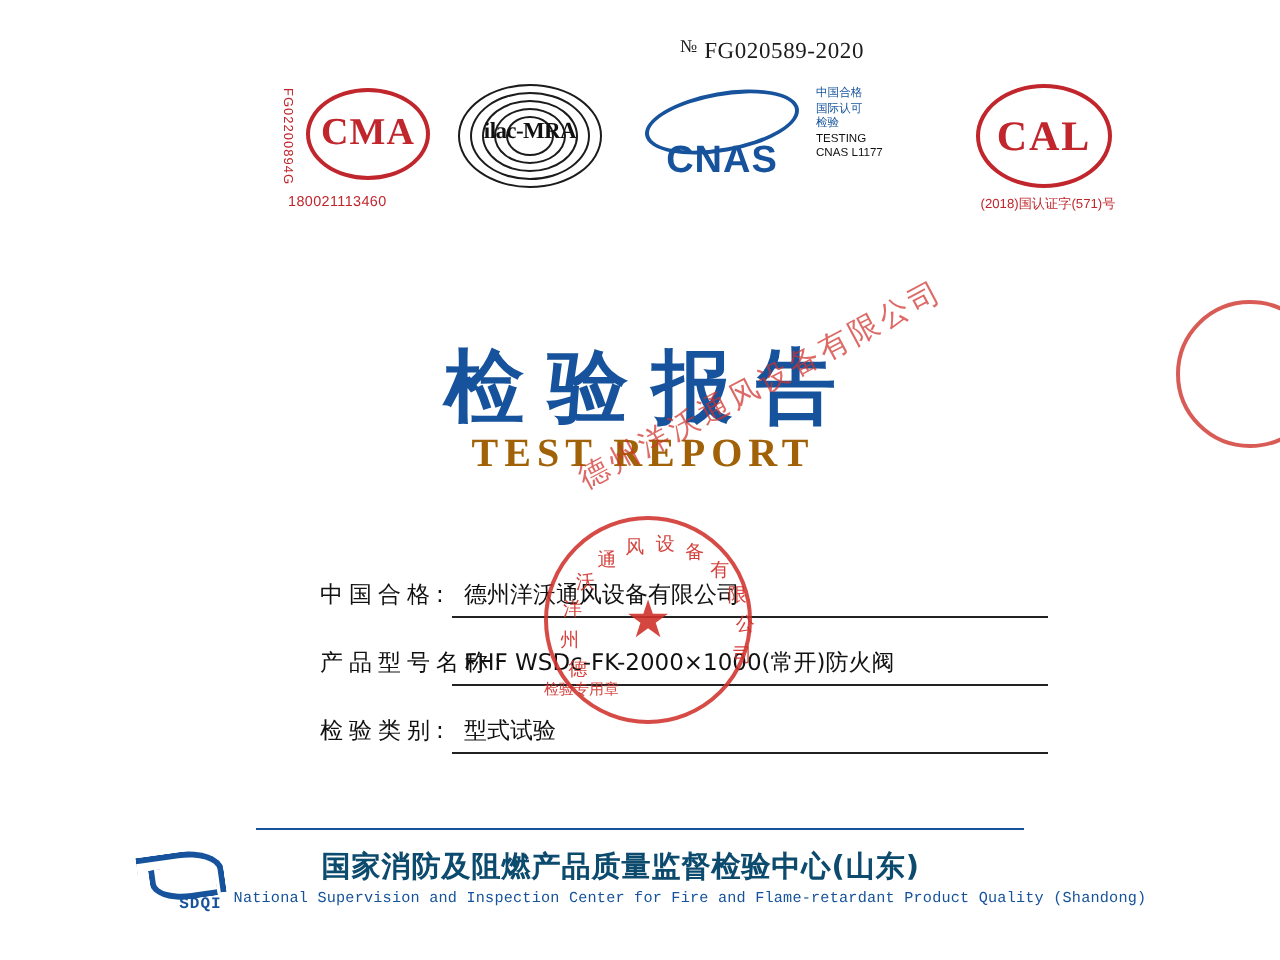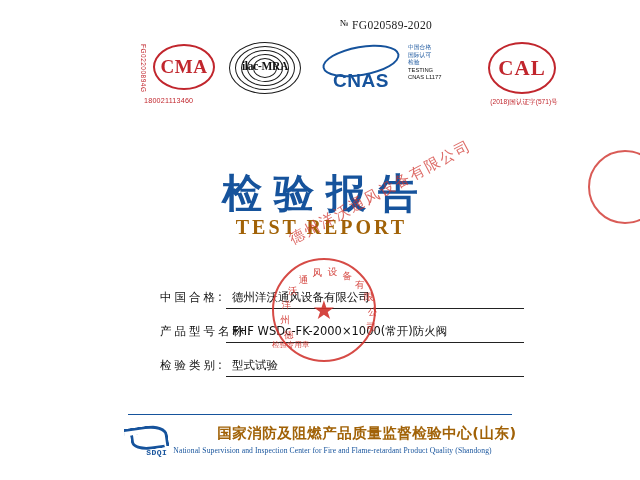--- a/index.html
+++ b/index.html
@@ -417,33 +417,33 @@
     width: 44px;
     text-align: right;
     font-size: 8px;
     color: #16539c;
     font-weight: bold;
     letter-spacing: 0.5px;
     font-family: Liberation Mono, monospace;
   }
   .footer-cn {
     font-size: 14.5px;
-    color: #a16207;
+    color: #0c4a6e;
     font-weight: bold;
     letter-spacing: 0.5px;
     font-family: "DejaVu Sans", sans-serif;
     white-space: nowrap;
     padding-left: 44px;
   }
   .footer-en {
     margin-top: 3px;
     font-size: 7.6px;
     color: #16539c;
     letter-spacing: 0.1px;
-    font-family: Liberation Serif, serif;
+    font-family: Liberation Mono, monospace;
     white-space: nowrap;
   }
 </style>
 </head>
 <body>
 
 <div class="page">
 
   <div class="report-no">
     <span class="sup">№</span>

